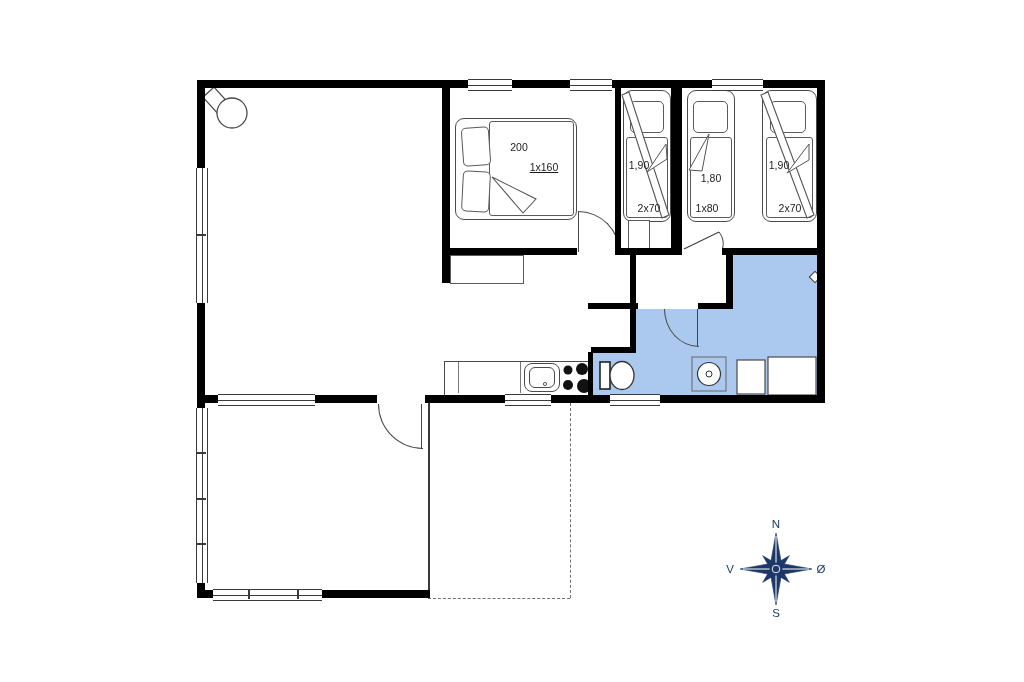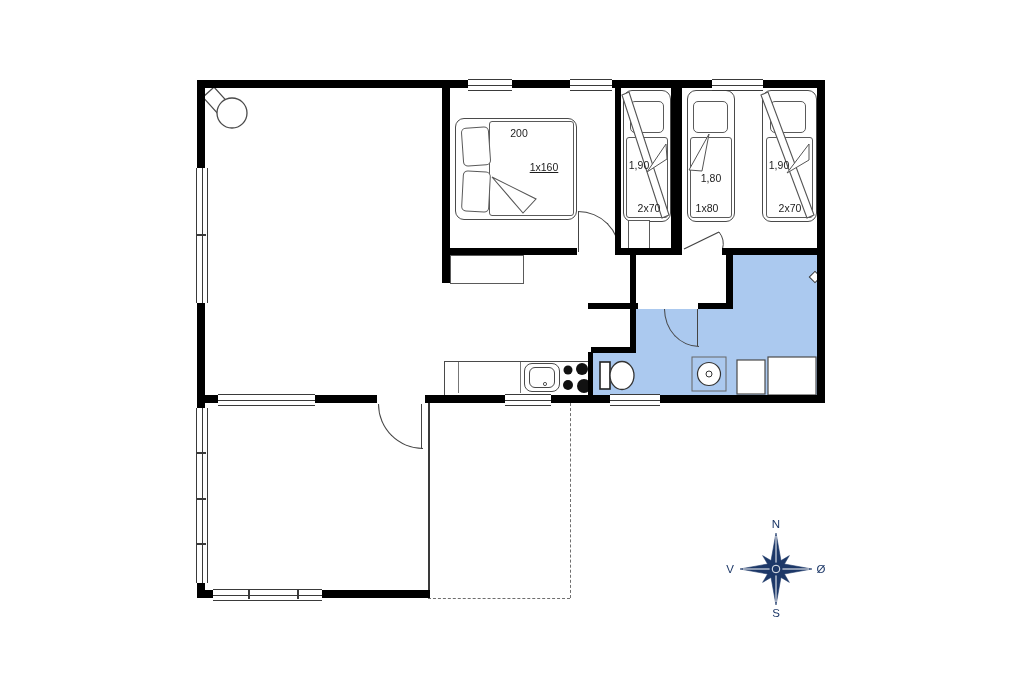--- a/index.html
+++ b/index.html
@@ -162,21 +162,21 @@
       <line x1="743" y1="569" x2="809" y2="569" stroke="#fff" stroke-width="1"></line>
       <circle cx="776" cy="569" r="6.5" fill="#1d3868"></circle>
       <circle cx="776" cy="569" r="3.8" fill="none" stroke="#fff" stroke-width="0.9"></circle>
       <text x="776" y="528" text-anchor="middle" font-size="11.5" fill="#1d3868">N</text>
       <text x="776" y="617" text-anchor="middle" font-size="11.5" fill="#1d3868">S</text>
       <text x="730" y="573" text-anchor="middle" font-size="11.5" fill="#1d3868">V</text>
       <text x="821" y="573" text-anchor="middle" font-size="11.5" fill="#1d3868">Ø</text>
     </g>
   </svg>
 
-  <div class="lbl" style="left:504px;top:128px;width:30px;">200</div>
+  <div class="lbl" style="left:504px;top:142px;width:30px;">200</div>
   <div class="lbl" style="left:524px;top:162px;width:40px;text-decoration:underline;">1x160</div>
   <div class="lbl" style="left:624px;top:160px;width:30px;">1,90</div>
   <div class="lbl" style="left:632px;top:203px;width:34px;">2x70</div>
   <div class="lbl" style="left:696px;top:173px;width:30px;">1,80</div>
   <div class="lbl" style="left:690px;top:203px;width:34px;">1x80</div>
   <div class="lbl" style="left:764px;top:160px;width:30px;">1,90</div>
   <div class="lbl" style="left:773px;top:203px;width:34px;">2x70</div>
 
   <div class="abs" style="left:205px;top:88px;width:237px;height:307px;z-index:1;"></div>
   <div class="abs" style="left:450px;top:88px;width:165px;height:160px;z-index:1;"></div>

